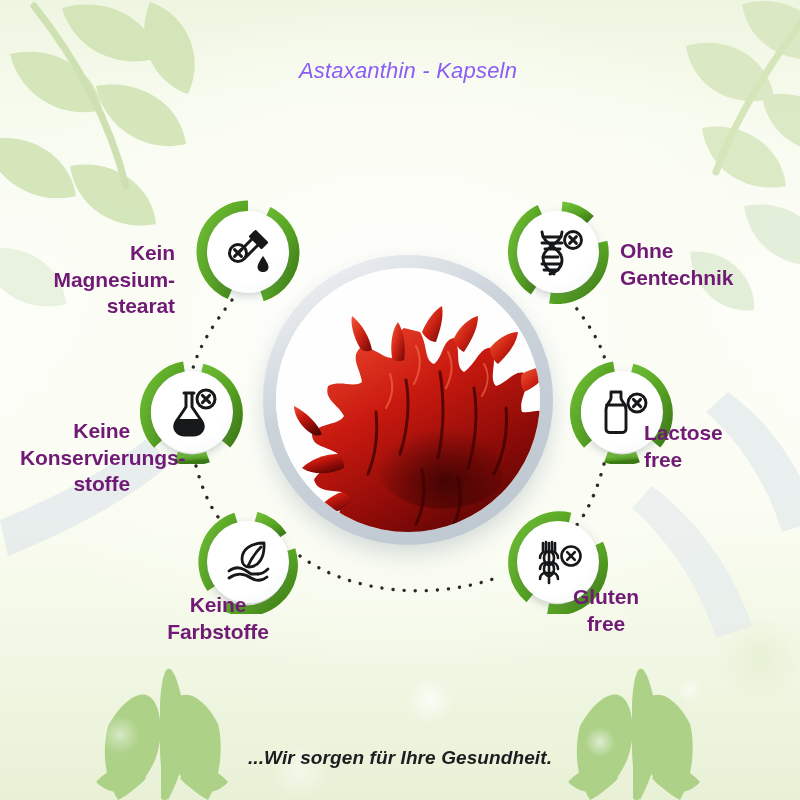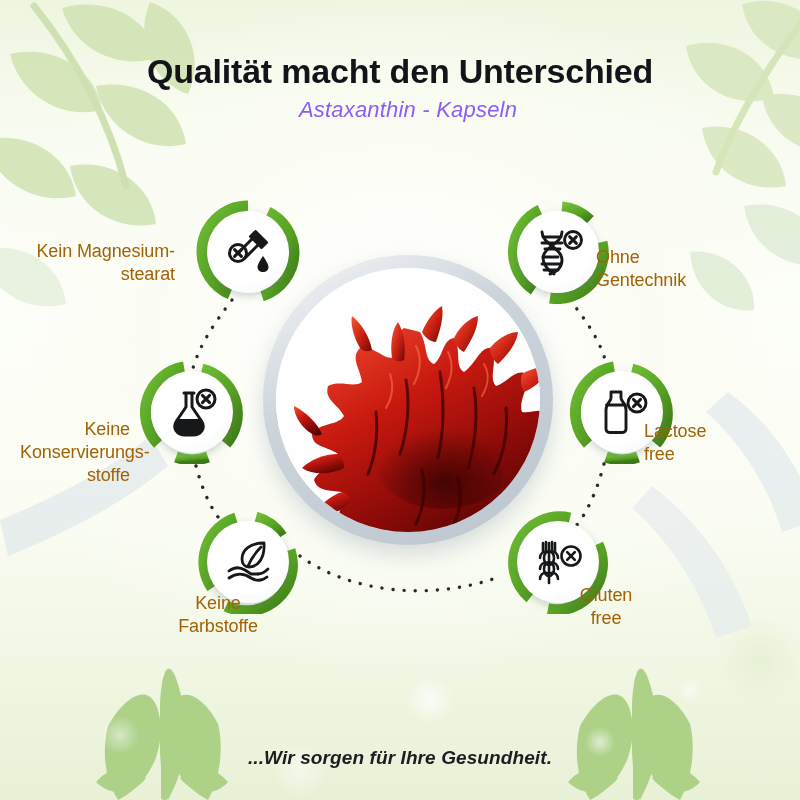--- a/index.html
+++ b/index.html
@@ -143,23 +143,23 @@
     display: flex;
     align-items: center;
     justify-content: center;
     box-sizing: border-box;
   }
   .badge .disc svg { display: block; }
 
   
   .label {
     position: absolute;
-    font-size: 18px;
-    font-weight: 400;
-    color: #a16207;
+    font-size: 21px;
+    font-weight: 700;
+    color: #701a75;
     line-height: 1.27;
     letter-spacing: -0.1px;
     white-space: pre-line;
   }
   .label.right { text-align: left; }
   .label.left  { text-align: right; }
   .label.center{ text-align: center; }
 
   
   .footer-tagline {
@@ -237,21 +237,20 @@
       <path d="M690,724 C676,696 648,678 640,718 C634,754 652,786 680,800 C692,778 696,748 690,724 Z"></path>
       <path d="M568,782 C582,766 606,760 618,778 C606,794 584,798 568,782 Z"></path>
       <path d="M700,782 C686,766 664,760 652,778 C664,794 686,798 700,782 Z"></path>
       <rect x="633" y="716" width="7" height="84" rx="3"></rect>
     </g>
   </svg>
 
   <div class="bg-bokeh"></div>
 
   <div class="header">
-    <h1 class="title">Qualität macht den Unterschied</h1>
     <div class="subtitle">Astaxanthin - Kapseln</div>
   </div>
 
   <svg class="connectors" viewBox="0 0 800 800">
     <g fill="none" stroke="#2a2a2a" stroke-width="3.4" stroke-linecap="round" stroke-dasharray="0.1 11">
       <path d="M232,300 C212,326 198,348 192,372"></path>
       <path d="M196,466 C204,496 214,514 224,524"></path>
       <path d="M300,556 C352,594 432,600 496,578"></path>
       <path d="M570,300 C592,328 604,348 608,372"></path>
       <path d="M604,464 C596,494 586,514 576,526"></path>
@@ -370,21 +369,21 @@
         <g fill="none" stroke="#16181a" stroke-width="2.9" stroke-linecap="round">
           <path d="M12,8 C12,20 32,24 32,36 C32,44 26,48 20,50"></path>
           <path d="M32,8 C32,18 18,22 14,30 C11,37 16,45 24,50"></path>
           <path d="M13,13 L31,13 M12,19 L32,19 M15,25 L30,25 M13,33 L28,33 M12,40 L30,40 M14,46 L28,46"></path>
           <circle cx="43" cy="16" r="8.5"></circle>
           <path d="M39.6,12.6 L46.4,19.4 M46.4,12.6 L39.6,19.4"></path>
         </g>
       </svg>
     </div>
   </div>
-  <div class="label right" style="left:596px; top:238px; width:170px;margin-top:8px;">Ohne
+  <div class="label right" style="left:620px; top:238px; width:170px;">Ohne
 Gentechnik</div>
 
   <div class="badge" style="left:570px; top:360px;">
     <svg class="ring" viewBox="0 0 104 104">
       <defs>
         <linearGradient id="gr5" x1="0" y1="0" x2="1" y2="1">
           <stop offset="0%" stop-color="#6fbd36"></stop>
             <stop offset="55%" stop-color="#57a521"></stop>
             <stop offset="100%" stop-color="#3d7a16"></stop>
         </linearGradient>

